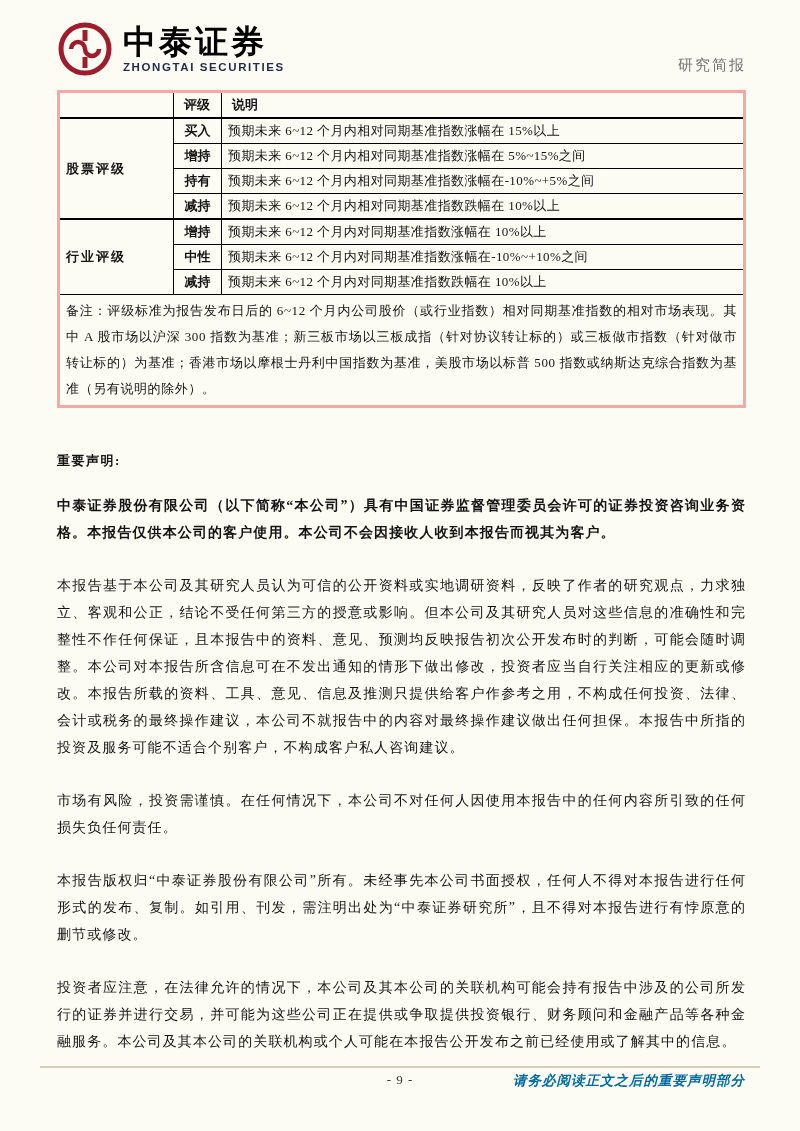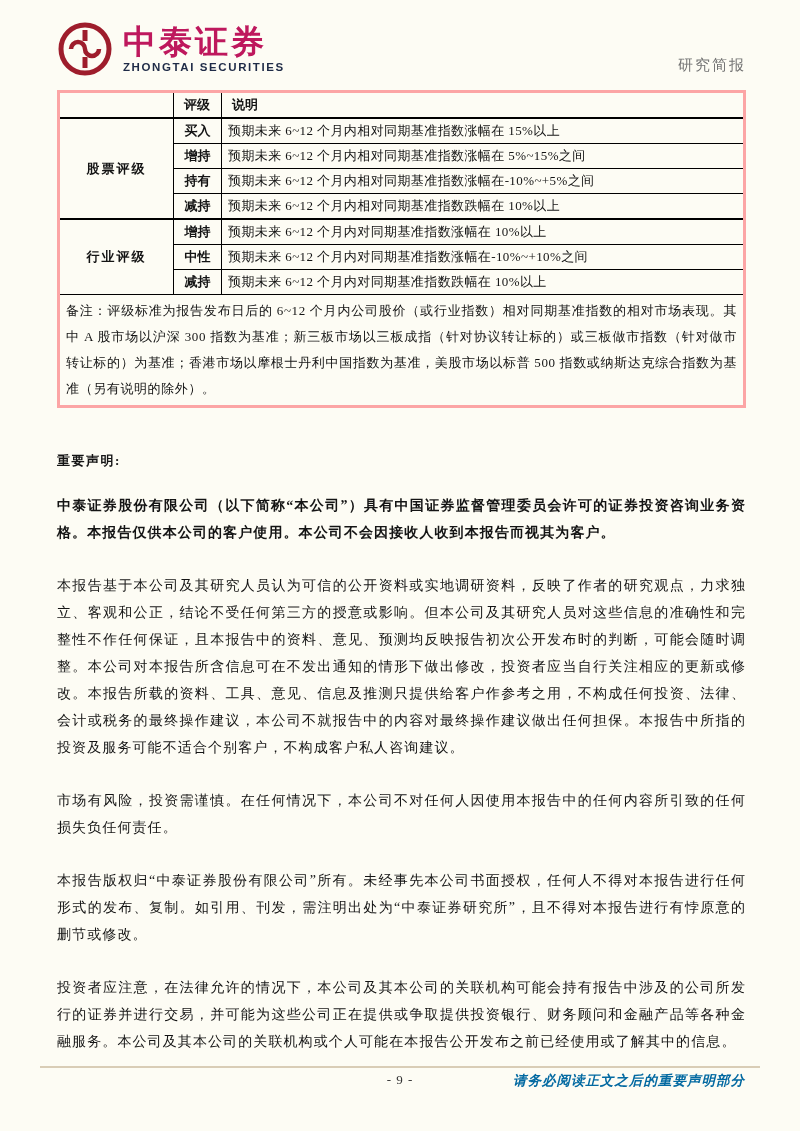--- a/index.html
+++ b/index.html
@@ -13,21 +13,21 @@
     overflow: hidden;
   }
   .page { position: absolute; left: 57px; top: 0; width: 689px; height: 1131px; }
 
   
   .header { margin-top: 21px; display: flex; justify-content: space-between; align-items: flex-end; }
   .logo { display: flex; align-items: center; gap: 10px; }
   .logo-mark { width: 56px; height: 56px; flex: 0 0 auto; }
   .brand-text { display: flex; flex-direction: column; line-height: 1; }
   .brand-cn {
-    font-size: 33px; font-weight: bold; color: #be185d;
+    font-size: 33px; font-weight: bold; color: #000000;
     letter-spacing: 3px; font-family: "Liberation Sans", sans-serif;
   }
   .brand-en {
     margin-top: 4px; font-size: 11.5px; font-weight: bold; color: #1f2b47;
     letter-spacing: 1.6px; font-family: "Liberation Sans", sans-serif;
   }
   .doc-type { font-size: 15px; color: #737373; letter-spacing: 2px; padding-bottom: 2px; }
 
   
   .rating-title { margin-top: 22px; font-size: 15px; font-weight: bold; letter-spacing: 1px; }
@@ -36,21 +36,21 @@
     border-collapse: collapse; table-layout: fixed;
     font-size: 13px;
   }
   table.rating th, table.rating td { border: 1px solid #000; padding: 3px 6px; }
   table.rating { border: 3px solid #fca5a5; }
   table.rating th {
     text-align: left; font-weight: bold; border-bottom-width: 2px; padding-left: 10px;
   }
   th.col-blank { width: 115px; }
   th.col-rating { width: 48px; text-align: center; padding-left: 6px; }
-  td.group-cell { text-align: center; font-weight: bold; letter-spacing: 2px; }
+  td.group-cell { text-align: left; font-weight: bold; letter-spacing: 2px; }
   td.rating-cell { text-align: center; font-weight: bold; }
   td.desc-cell { padding-left: 10px; letter-spacing: 0.4px; }
   tr.group-start td { border-top-width: 2px; }
   td.note-cell {
     border-top-width: 2px; padding: 5px 8px;
     line-height: 26px; text-align: justify; letter-spacing: 0.6px;
   }
 
   
   .statement-title { margin-top: 44px; font-size: 13px; font-weight: bold; letter-spacing: 1.5px; }

